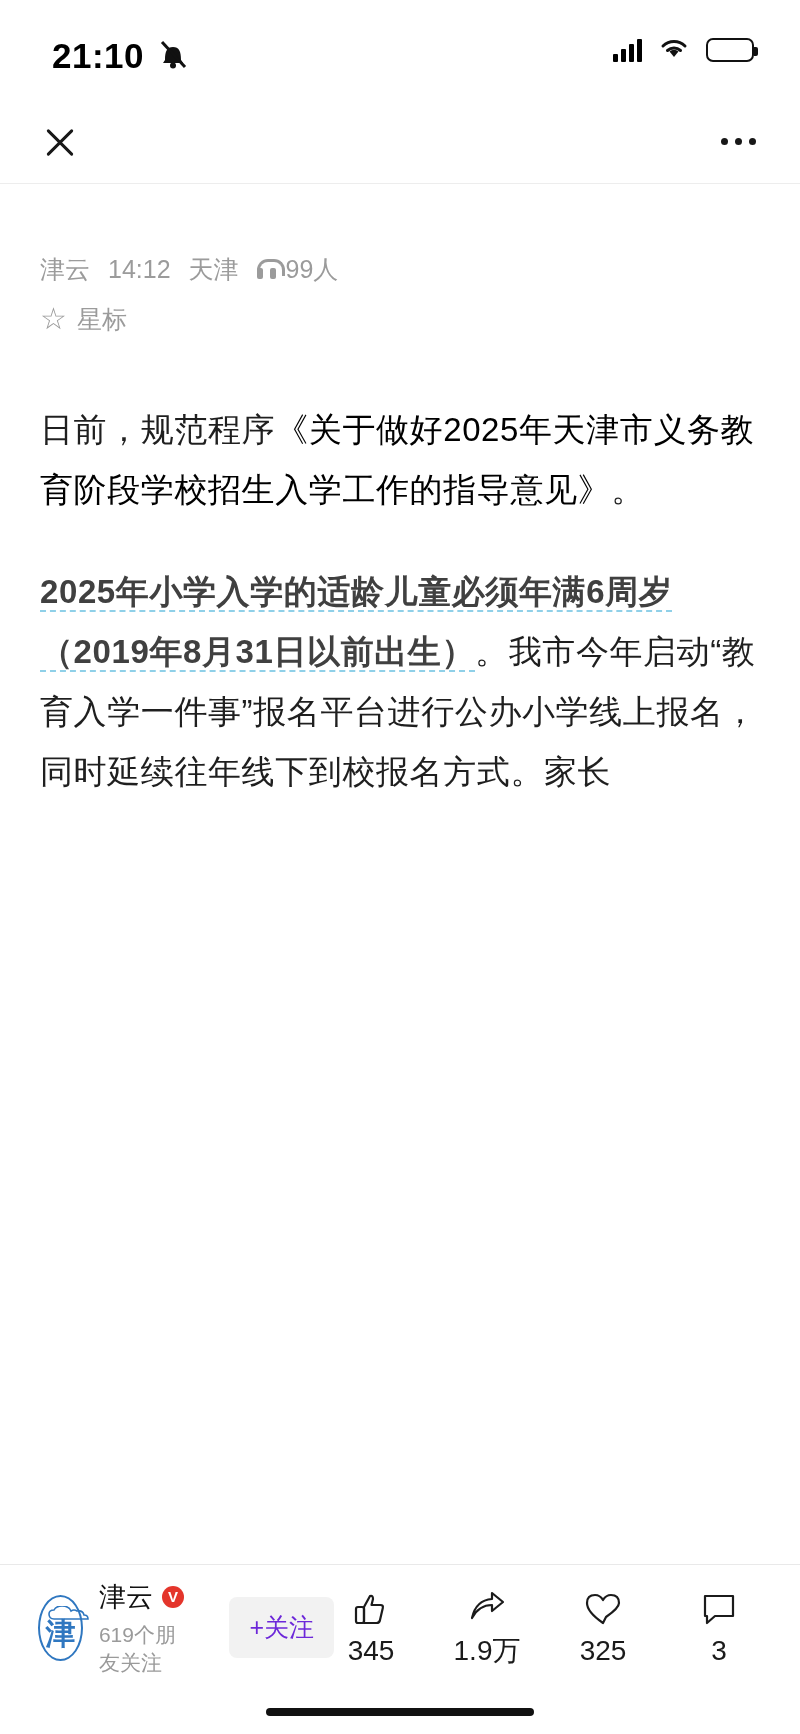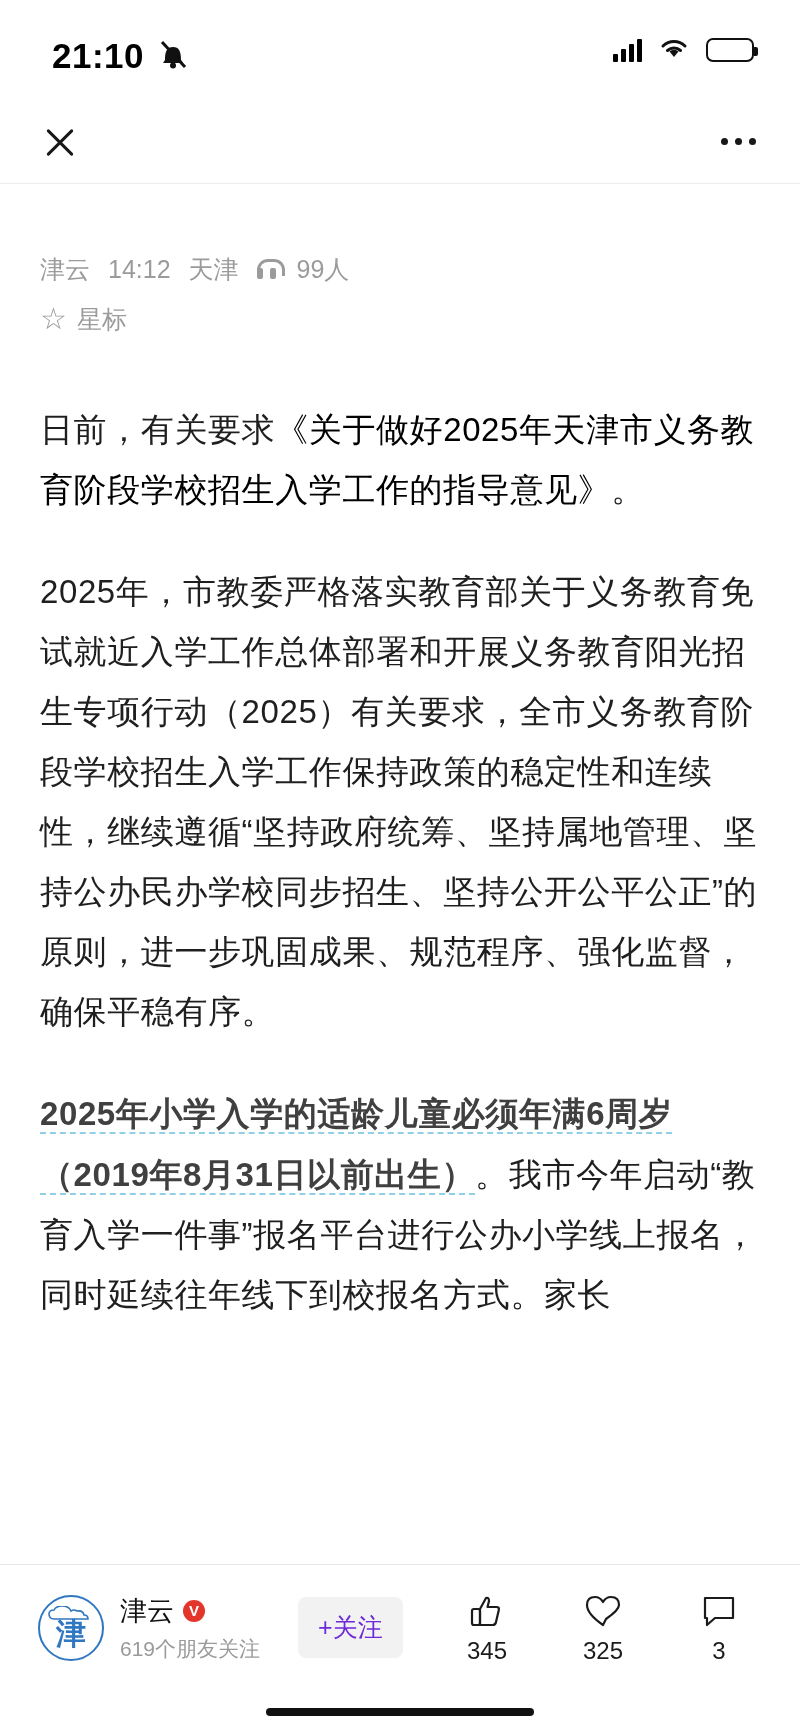--- a/index.html
+++ b/index.html
@@ -101,21 +101,21 @@
   .meta {
     margin-top: 26px;
     display: flex;
     flex-wrap: wrap;
     align-items: center;
     gap: 0 18px;
     font-size: 25px;
     color: #9b9b9b;
     line-height: 2;
   }
-  .meta .listen { display:inline-flex; align-items:center; gap: 18px; justify-content: flex-end; }
+  .meta .listen { display:inline-flex; align-items:center; gap: 7px; justify-content: flex-end; }
   .headphone {
     display:inline-block; width: 22px; height: 20px; position: relative;
   }
   .headphone:before{
     content:""; position:absolute; left:0; top:0; width:22px; height:14px;
     border: 3px solid #9b9b9b; border-bottom: none; border-radius: 11px 11px 0 0;
   }
   .headphone:after{
     content:""; position:absolute; left:0; top:9px; width:6px; height:11px;
     background:#9b9b9b; border-radius:2px;
@@ -183,21 +183,21 @@
   .follow-btn {
     margin-left: 22px;
     background:#f2f2f2; color:#6d28d9;
     border-radius: 8px;
     font-size: 25px;
     padding: 14px 20px;
     white-space: nowrap;
   }
   .actions { display:flex; align-items:center; gap: 42px; padding-right: 10px; }
   .action { display:flex; flex-direction:column; align-items:center; gap: 6px; width: 74px; }
-  .action .num { font-size: 24px; color:#1b1b1b; }
+  .action .num { font-size: 28px; color:#1b1b1b; }
   .act-ico { height: 40px; display:flex; align-items:center; justify-content:center; }
   .act-ico svg { display:block; }
 
   
   .home-ind {
     flex: 0 0 44px; height: 44px;
     display:flex; align-items:center; justify-content:center;
     background:#fff;
   }
   .home-ind i { display:block; width: 268px; height: 8px; border-radius: 4px; background:#111; }
@@ -258,24 +258,21 @@
         <span>99人</span>
       </span>
       <span class="meta-star">
         <span class="star-icon">☆</span>
         <span>星标</span>
       </span>
     </div>
 
     <div class="body-text">
       <p class="para">
-        <span>日前，有关要求</span><span class="link-blue">《关于做好2025年天津市义务教育阶段学校招生入学工作的指导意见》</span><span>。</span>
-      </p>
-      <p class="para">
-        <span>2025年，市教委严格落实教育部关于义务教育免试就近入学工作总体部署和开展义务教育阳光招生专项行动（2025）有关要求，全市义务教育阶段学校招生入学工作保持政策的稳定性和连续性，继续遵循“坚持政府统筹、坚持属地管理、坚持公办民办学校同步招生、坚持公开公平公正”的原则，进一步巩固成果、规范程序、强化监督，确保平稳有序。</span>
+        <span>日前，规范程序</span><span class="link-blue">《关于做好2025年天津市义务教育阶段学校招生入学工作的指导意见》</span><span>。</span>
       </p>
       <p class="para">
         <span class="hl">2025年小学入学的适龄儿童必须年满6周岁（2019年8月31日以前出生）</span><span>。我市今年启动“教育入学一件事”报名平台进行公办小学线上报名，同时延续往年线下到校报名方式。家长</span>
       </p>
     </div>
     <div class="fade"></div>
   </div>
 
   <div class="bottombar">
     <div class="account">
@@ -300,20 +297,28 @@
         <span class="act-ico">
           <svg width="36" height="36" viewBox="0 0 36 36">
             <path d="M11 32 L11 16 L17 5 q3 -1 3 3 l-1.5 6 h9 q3 0 2.3 3 l-2.8 12 q-0.5 3 -3.5 3 z" fill="none" stroke="#1b1b1b" stroke-width="2.2" stroke-linejoin="round"></path>
             <rect x="3" y="16" width="8" height="16" rx="2" fill="none" stroke="#1b1b1b" stroke-width="2.2"></rect>
           </svg>
         </span>
         <span class="num">345</span>
       </div>
       <div class="action">
         <span class="act-ico">
+          <svg width="38" height="36" viewBox="0 0 38 36">
+            <path d="M4 30 q4 -18 20 -19 L24 5 L35 14 L24 23 L24 17 q-13 0 -20 13 z" fill="none" stroke="#1b1b1b" stroke-width="2.2" stroke-linejoin="round"></path>
+          </svg>
+        </span>
+        <span class="num">1.9万</span>
+      </div>
+      <div class="action">
+        <span class="act-ico">
           <svg width="38" height="34" viewBox="0 0 38 34">
             <path d="M19 31 C6 22 3 16 3 11 q0 -8 8 -8 q5 0 8 5 q3 -5 8 -5 q8 0 8 8 q0 5 -13 14 z" fill="none" stroke="#1b1b1b" stroke-width="2.2" stroke-linejoin="round"></path>
           </svg>
         </span>
         <span class="num">325</span>
       </div>
       <div class="action">
         <span class="act-ico">
           <svg width="36" height="34" viewBox="0 0 36 34">
             <path d="M4 4 h28 v20 h-18 l-8 7 v-7 h-2 z" fill="none" stroke="#1b1b1b" stroke-width="2.2" stroke-linejoin="round"></path>

